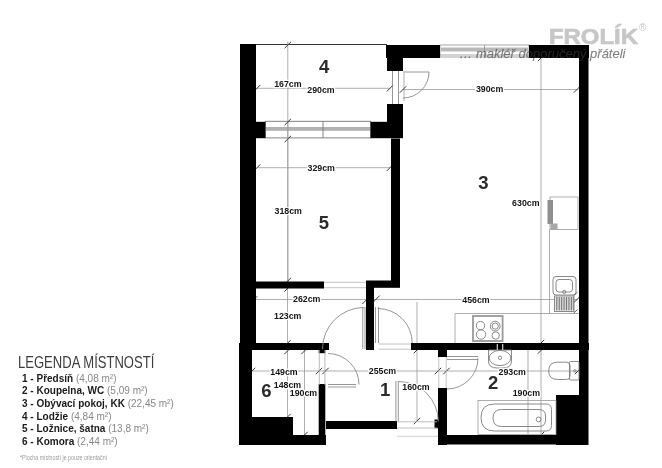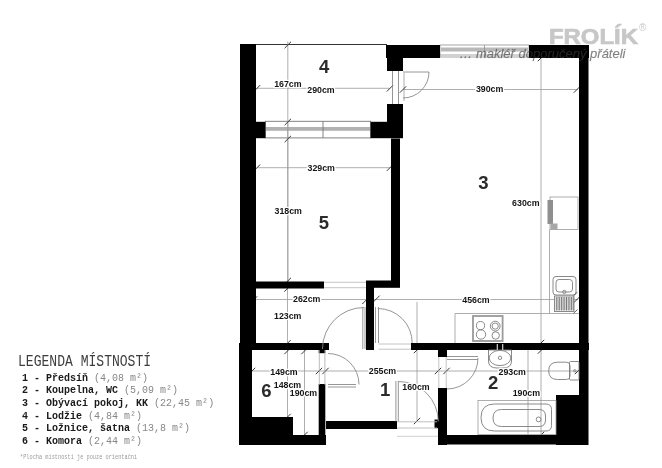--- a/index.html
+++ b/index.html
@@ -1,19 +1,19 @@
 <!DOCTYPE html>
 <html><head>
 <meta charset="utf-8">
 <style>
   html,body{margin:0;padding:0;background:#fff;}
   #page{position:relative;width:662px;height:468px;background:#fff;overflow:hidden;
         font-family:"Liberation Sans", sans-serif;border-radius:30px;}
   svg{position:absolute;left:0;top:0;}
-  .legend{position:absolute;left:18px;top:352.5px;width:260px;font-family:Liberation Mono, monospace;}
+  .legend{position:absolute;left:18px;top:352.5px;width:260px;}
   .ltitle{font-size:17.3px;color:#3d3d3d;transform:scaleX(0.755);transform-origin:left;white-space:nowrap;height:19px;line-height:18px;}
   .li{font-size:11.5px;color:#1a1a1a;font-weight:bold;white-space:nowrap;transform:scaleX(0.87);transform-origin:left;height:12.7px;line-height:12.7px;margin-left:3.5px;}
   .li span{font-weight:normal;color:#878787;}
   .foot{font-size:6.6px;color:#9b9b9b;margin-top:6px;font-weight:normal;transform:scaleX(0.8);transform-origin:left;margin-left:2px;}
 </style>
 </head>
 <body>
 <div id="page">
 <svg width="662" height="468" viewBox="0 0 662 468">
   <style>

